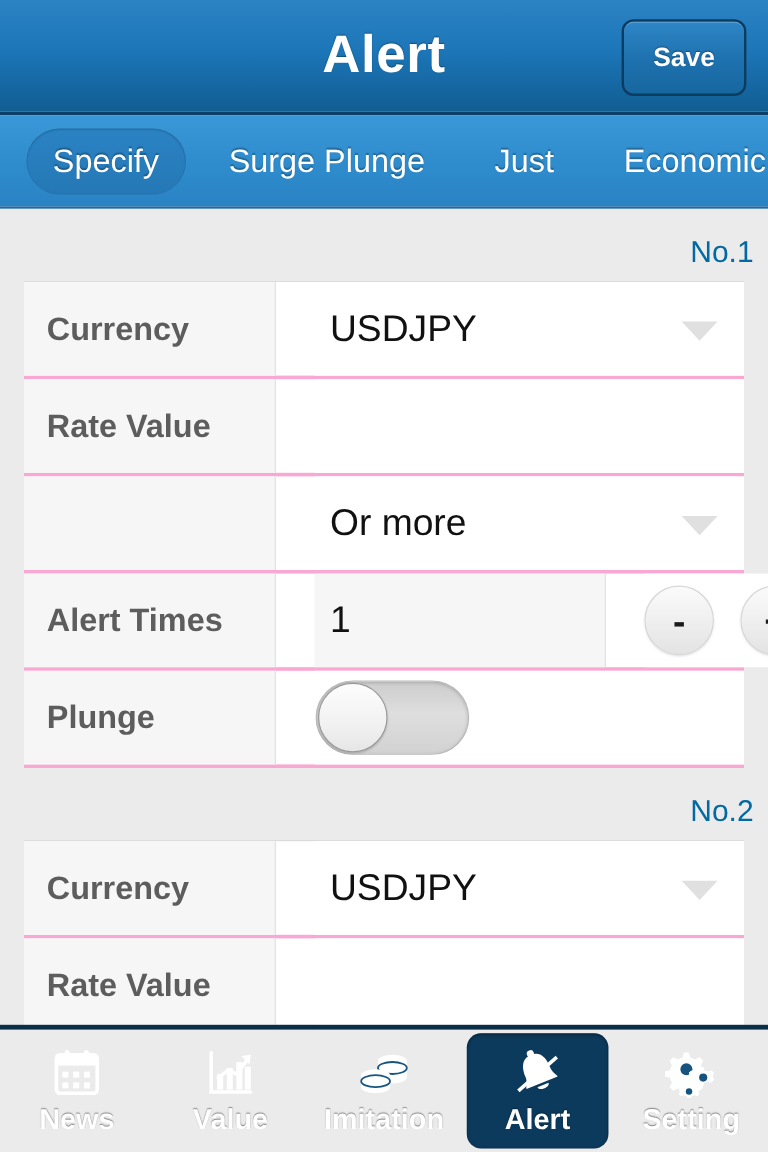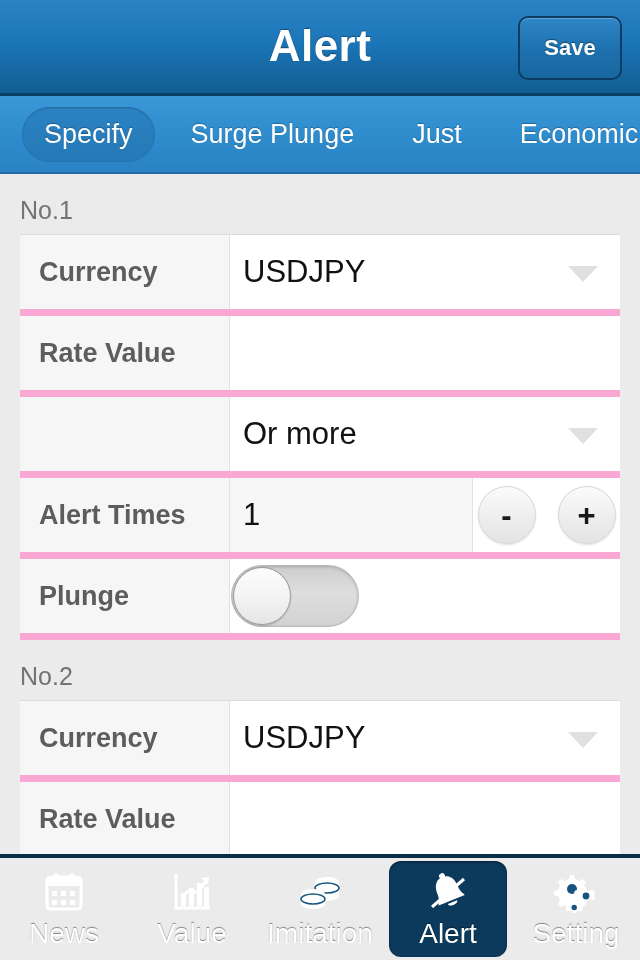--- a/index.html
+++ b/index.html
@@ -95,37 +95,39 @@
     top: 174px; left: 0;
     width: 640px;
     height: 680px;
     background: #ebebeb;
     overflow: hidden;
   }
 
   .group-title {
     margin: 22px 12px 9px 20px;
     font-size: 25px;
-    color: #737373;
+    color: #0369a1;
     font-weight: normal;
+    text-align: right;
   }
 
   .table {
     margin: 0 20px;
     width: 600px;
     border-top: 1px solid #dcdcdc;
     background: #ffffff;
   }
 
   .row {
     display: flex;
     width: 100%;
     height: 81px;
-    border-bottom: 7px solid #f9a8d4;
+    border-bottom: 3px solid #f9a8d4;
     position: relative;
+    gap: 32px;
   }
 
   .cell-label {
     width: 210px;
     flex: 0 0 210px;
     background: #f6f6f6;
     border-right: 1px solid #e2e2e2;
     display: flex;
     align-items: center;
     padding-left: 19px;
@@ -247,22 +249,22 @@
   }
   .tab-icon {
     height: 46px;
     display: flex;
     align-items: center;
     justify-content: center;
     margin-bottom: 3px;
   }
   .tab-label {
     color: #ffffff;
-    font-size: 28px;
-    font-weight: normal;
+    font-size: 24px;
+    font-weight: bold;
     text-shadow: 0 -1px 1px rgba(0,0,0,0.45);
   }
 </style>
 </head>
 <body>
 
 <div id="app">
 
   <div class="header">
     <div class="header-title">Alert</div>

